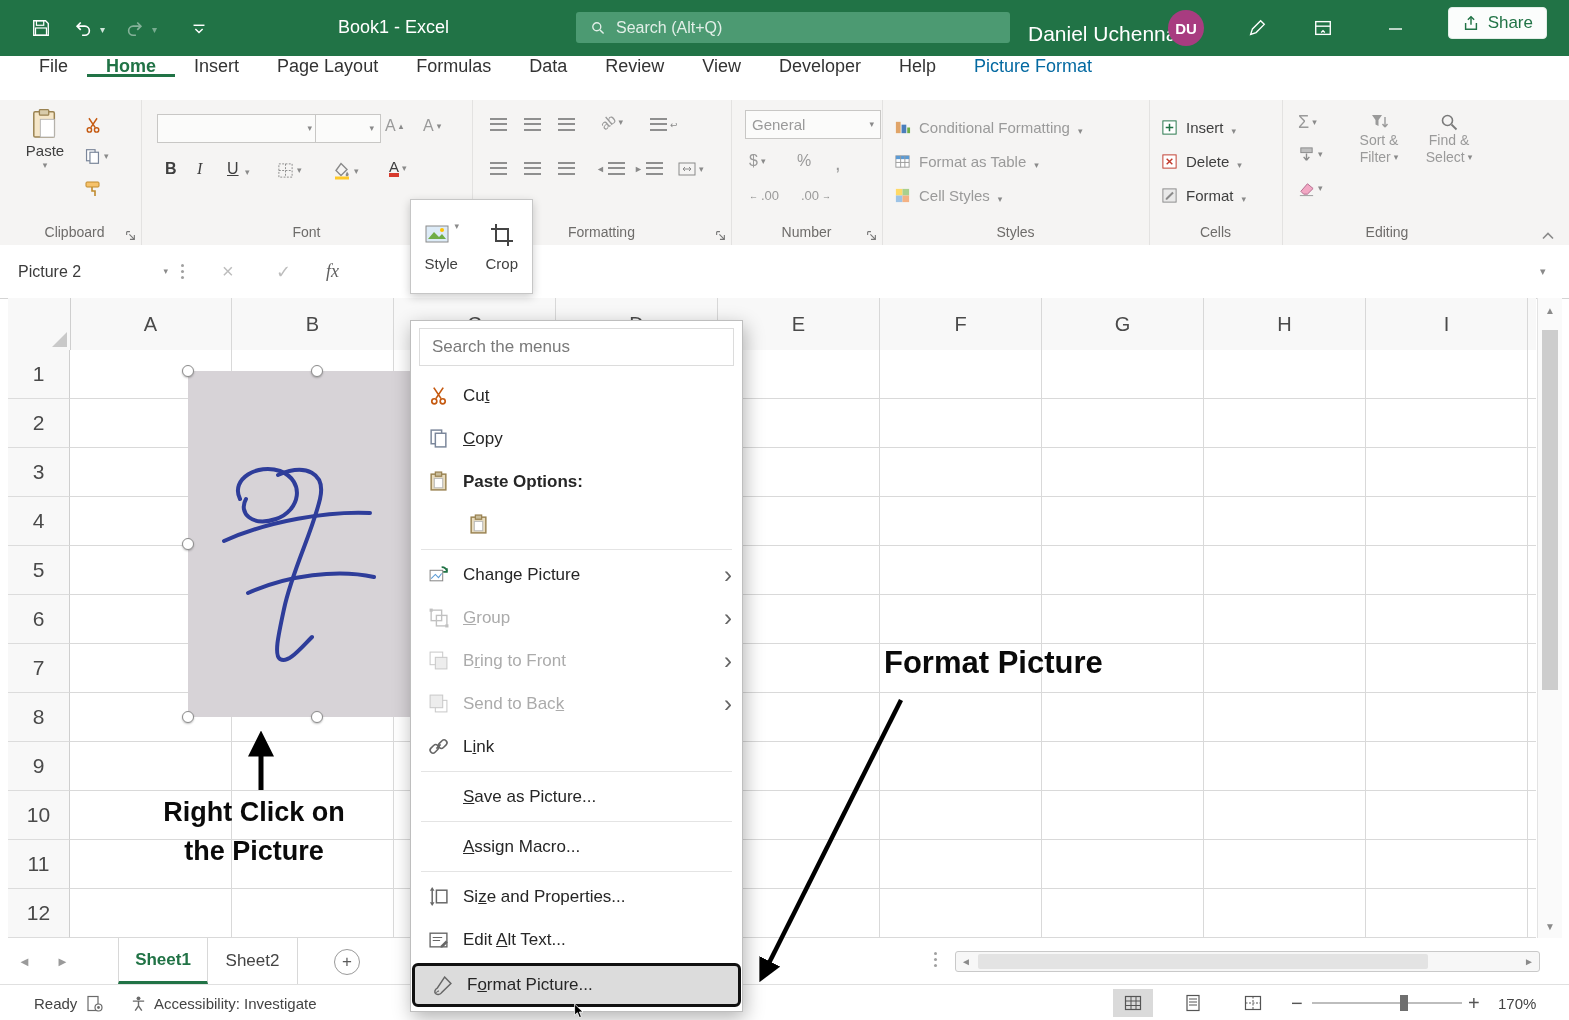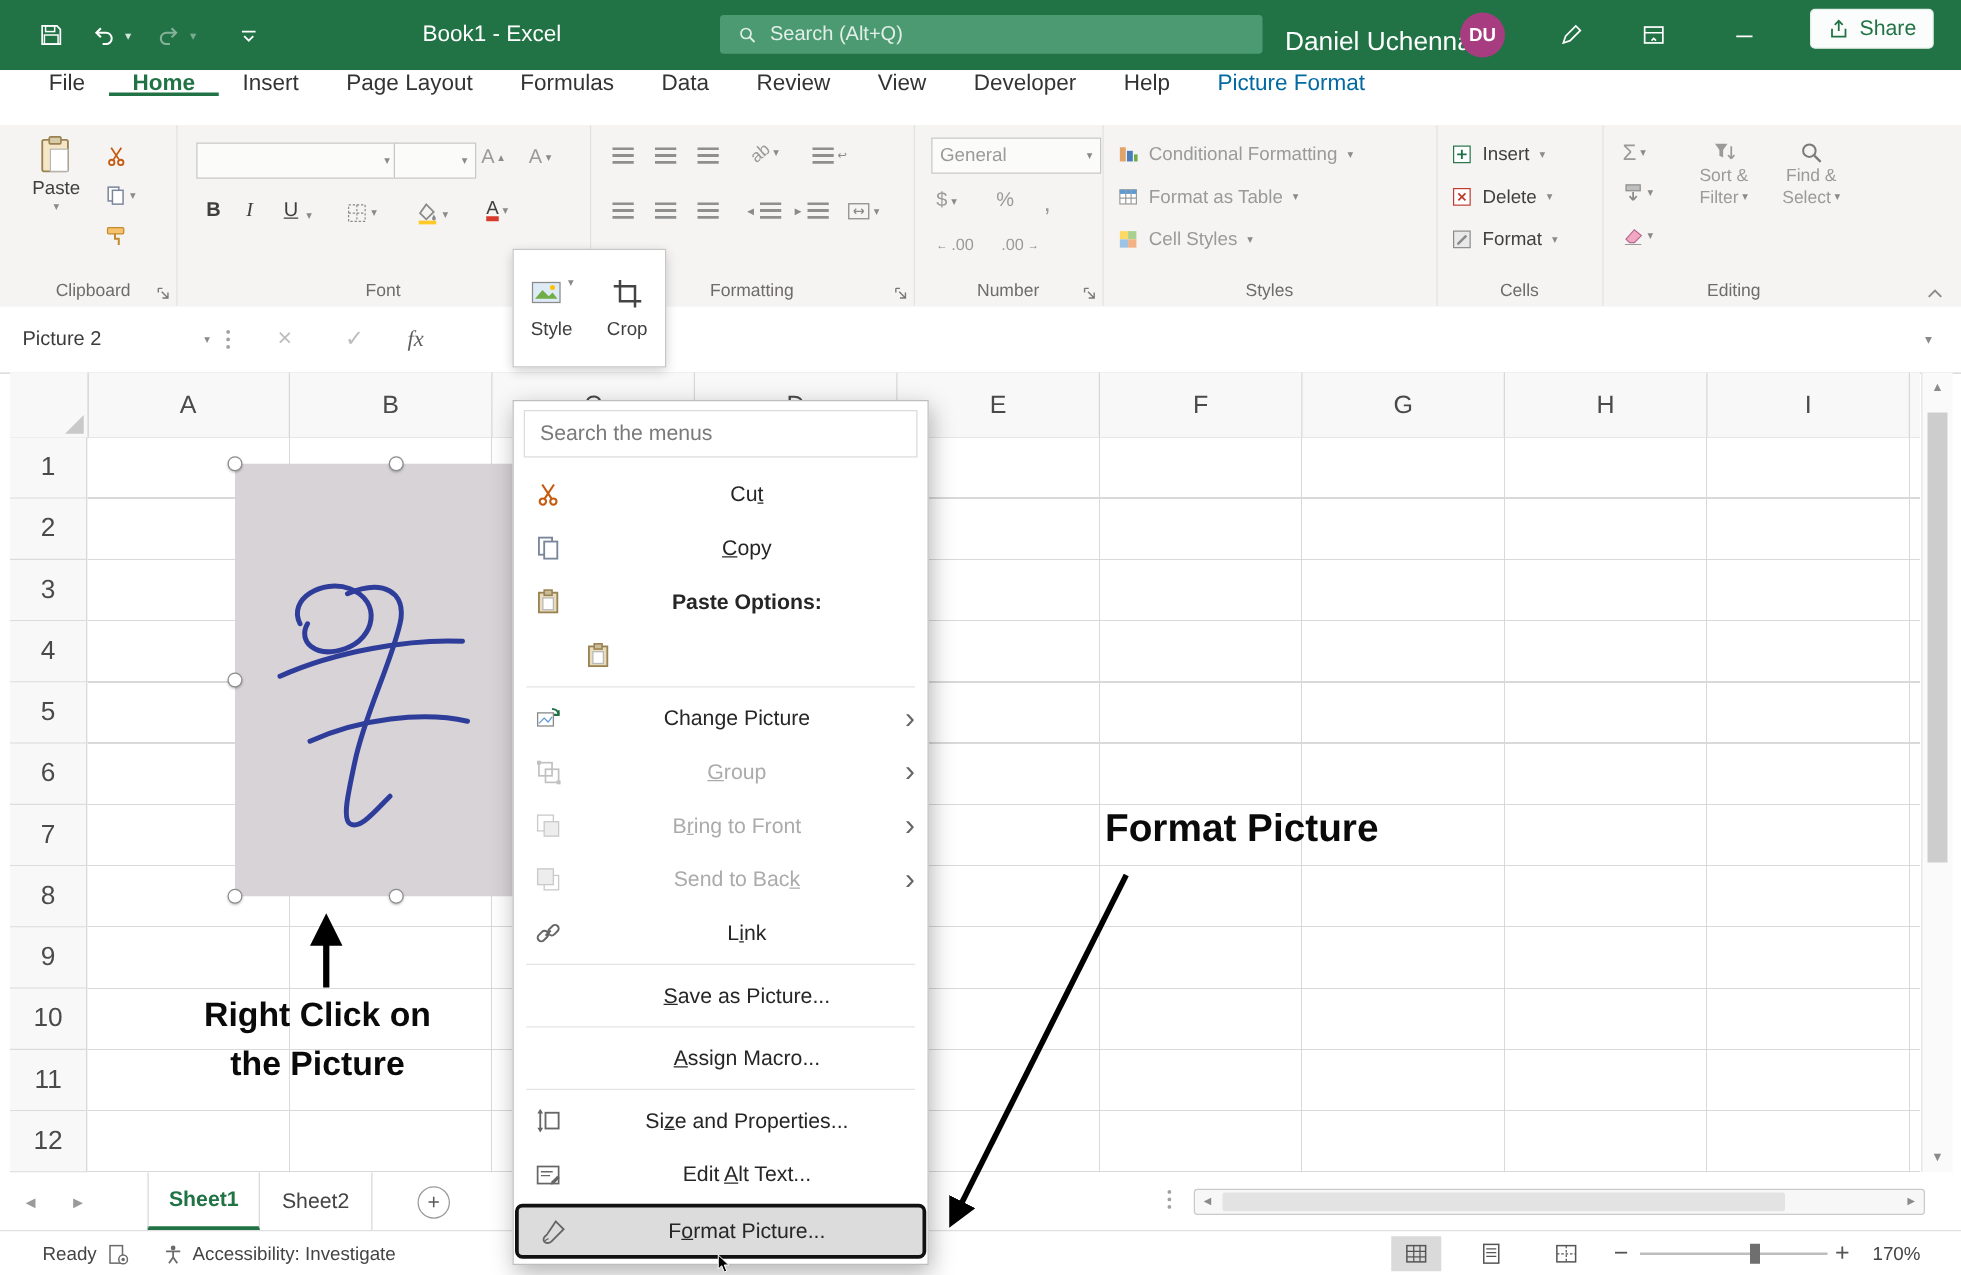--- a/index.html
+++ b/index.html
@@ -42,21 +42,21 @@
   .dd{font-size:9px;color:#8a8a8a;line-height:1;}
   .tiny{font-size:9px;color:#8a8a8a;}
   .miniico{position:absolute;display:flex;align-items:center;gap:3px;}
   .combo{position:absolute;height:27px;background:#fbfbfa;border:1px solid #c8c7c5;display:flex;align-items:center;
          padding:0 6px;font-size:15px;color:#9a9a9a;}
   .tbtn{position:absolute;display:flex;align-items:center;gap:3px;font-size:16px;color:#3f3f3f;}
   .tbtn.g, .g{color:#9a9a9a;}
   .bars{display:inline-block;width:17px;height:13px;
         background:repeating-linear-gradient(to bottom,#8f8f8f 0 2px,transparent 2px 5.5px);}
   .fc{font-size:15px;color:#3f3f3f;border-bottom:4px solid #d83b2d;line-height:13px;}
-  .srow{position:absolute;left:12px;display:flex;align-items:center;gap:8px;font-size:15px;white-space:nowrap;height:26px;}
+  .srow{position:absolute;left:12px;display:flex;align-items:flex-end;gap:8px;font-size:15px;white-space:nowrap;height:26px;}
   .srow .icw{width:17px;height:17px;flex:none;}
   .ebig{position:absolute;top:12px;width:66px;display:flex;flex-direction:column;align-items:center;
         font-size:14px;line-height:17px;color:#9a9a9a;text-align:center;}
   .collapse-chev{position:absolute;right:14px;bottom:8px;width:14px;height:10px;}
 
   
   .fbar{position:absolute;left:0;top:245px;right:0;height:53px;background:#fff;border-bottom:1px solid #d4d4d4;}
   .namebox{position:absolute;left:8px;top:0;width:158px;height:100%;display:flex;align-items:center;
            padding-left:10px;font-size:16px;color:#3b3b3b;}
   .fbtn{position:absolute;top:0;height:100%;display:flex;align-items:center;font-size:18px;}
@@ -117,21 +117,21 @@
           box-shadow:0 3px 9px rgba(0,0,0,.2);display:flex;z-index:25;}
   .mtb-btn{flex:1;display:flex;flex-direction:column;align-items:center;justify-content:center;gap:7px;
            font-size:15px;color:#3f3f3f;}
   .mtb-btn .icw{width:28px;height:26px;}
 
   
   .cmenu{position:absolute;left:410px;top:320px;width:333px;background:#fff;border:1px solid #bebebe;
          box-shadow:2px 6px 18px rgba(0,0,0,.3);z-index:30;box-sizing:border-box;padding-bottom:2px;}
   .msearch{margin:7px 8px 8px;height:38px;border:1px solid #dcdcdc;display:flex;align-items:center;
            padding-left:12px;color:#7a7a7a;font-size:17px;box-sizing:border-box;}
-  .mi{height:43px;display:flex;align-items:center;padding:0 10px 0 16px;font-size:17px;color:#262626;box-sizing:border-box;text-align:center;}
+  .mi{height:43px;display:flex;align-items:center;padding:0 10px 0 16px;font-size:17px;color:#262626;box-sizing:border-box;}
   .mi .mic{width:23px;height:21px;margin-right:13px;flex:none;display:inline-flex;}
   .mi .mic svg{width:100%;height:100%;}
   .mi .lbl{flex:1;white-space:nowrap;}
   .mi .sub{color:#666;font-size:24px;margin-left:8px;line-height:1;}
   .mi.dis{color:#ababab;}
   .mi.dis .mic{opacity:.45;filter:grayscale(1);}
   .mi.bold .lbl{font-weight:bold;}
   .mi.preview{padding-left:56px;}
   .mi.hl{border:3px solid #111;border-radius:6px;background:#dcdcdc;margin:2px 1px;height:44px;}
   .msep{border-top:1px solid #e4e4e4;margin:3px 10px;height:0;}

